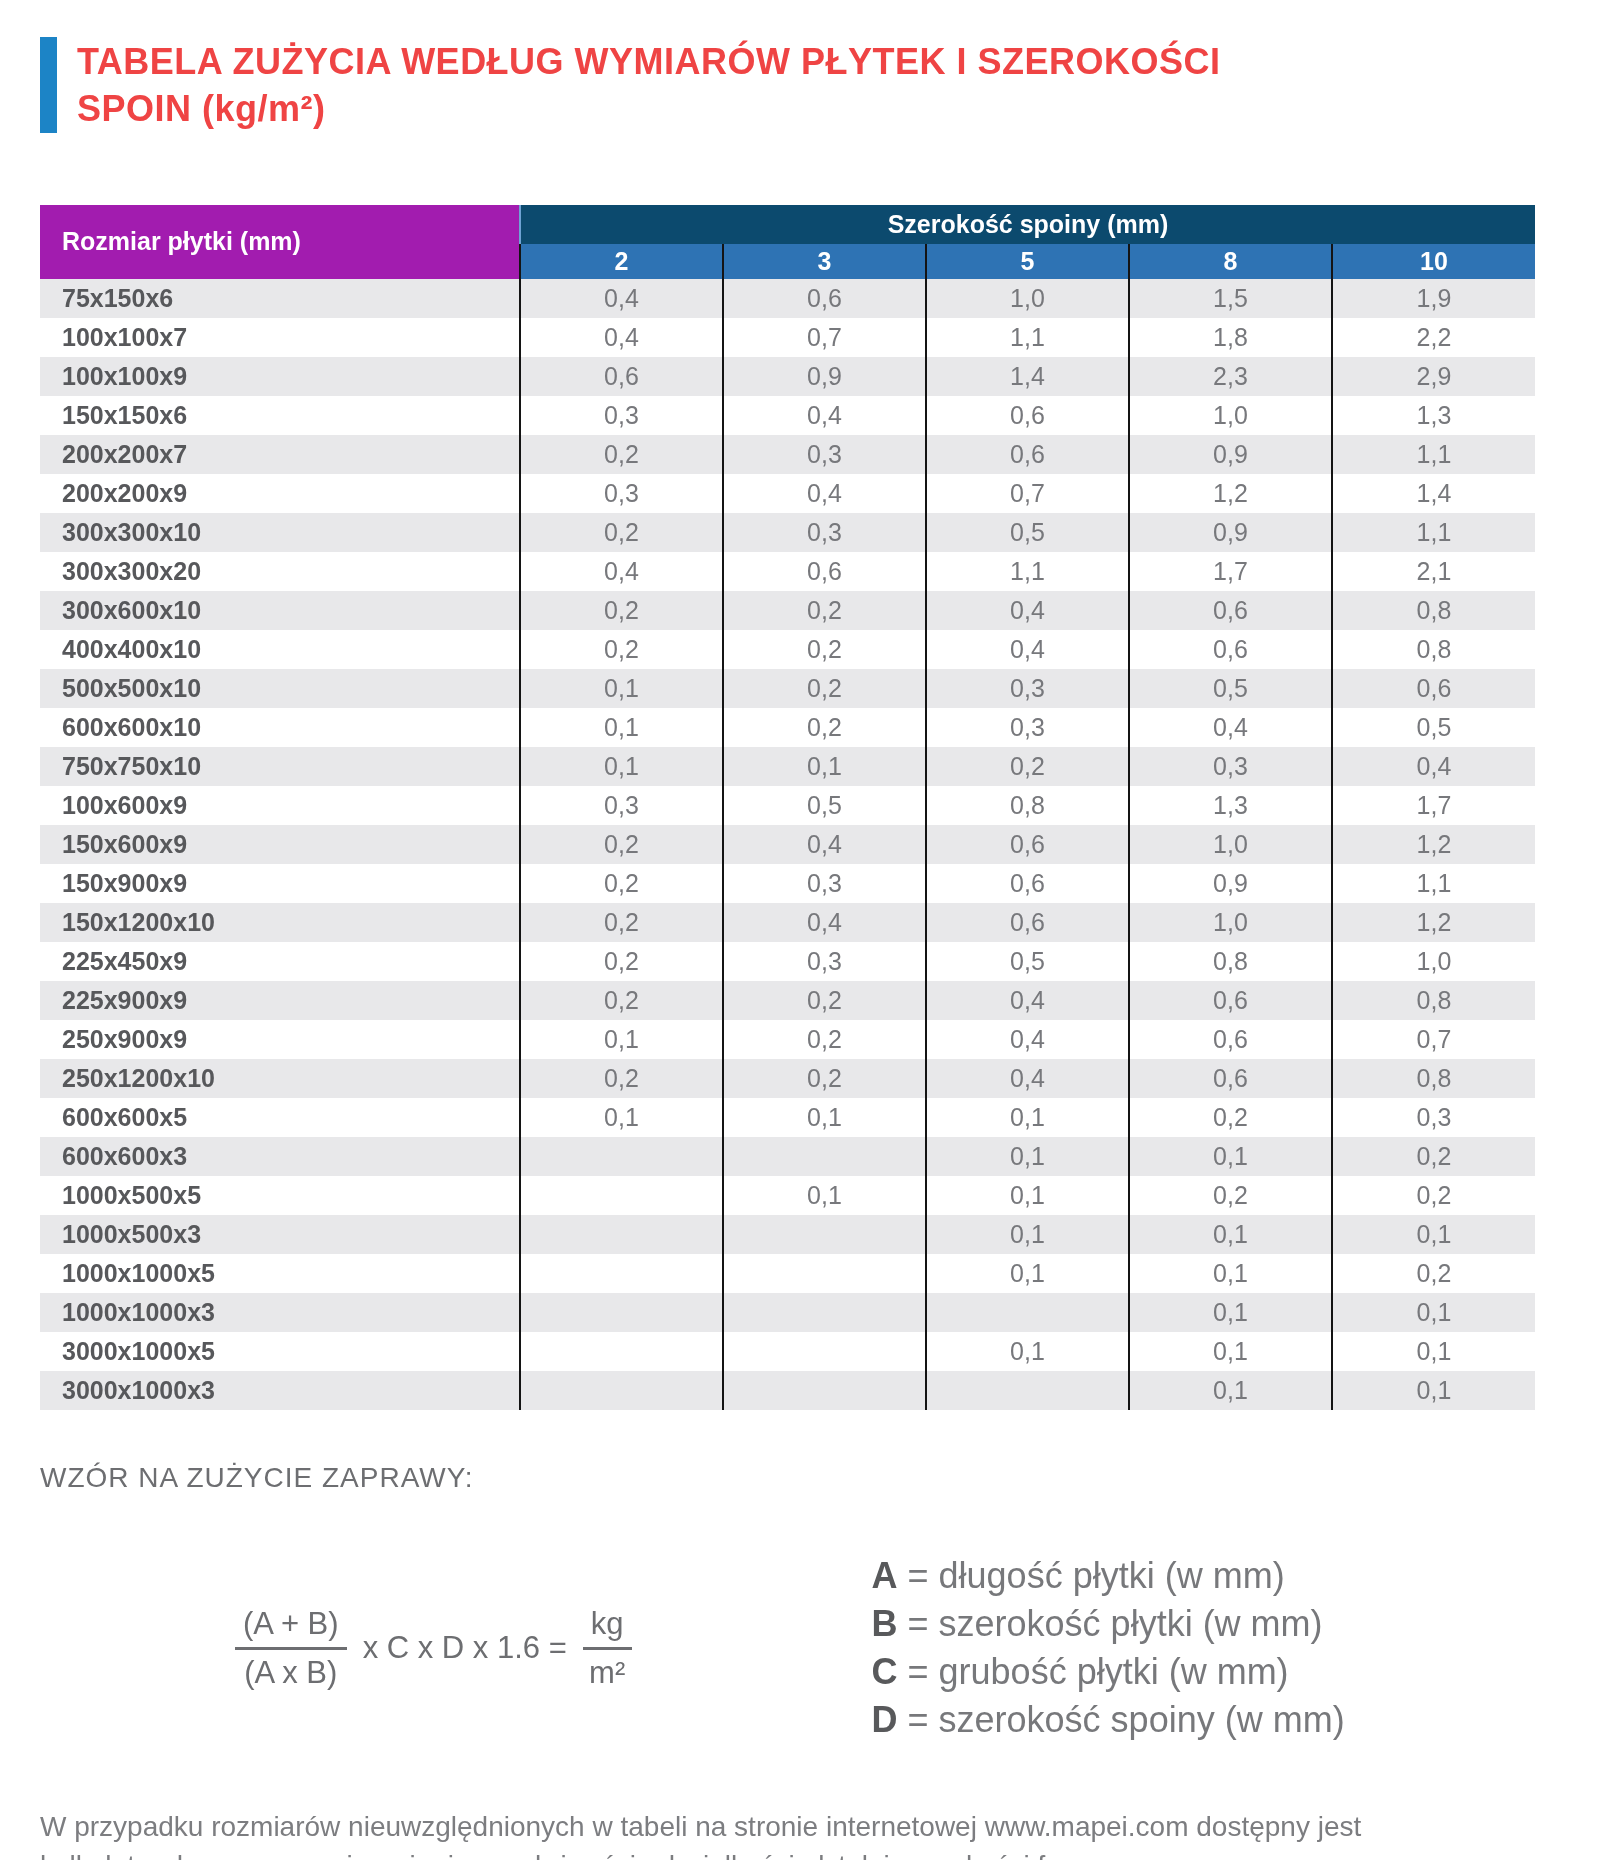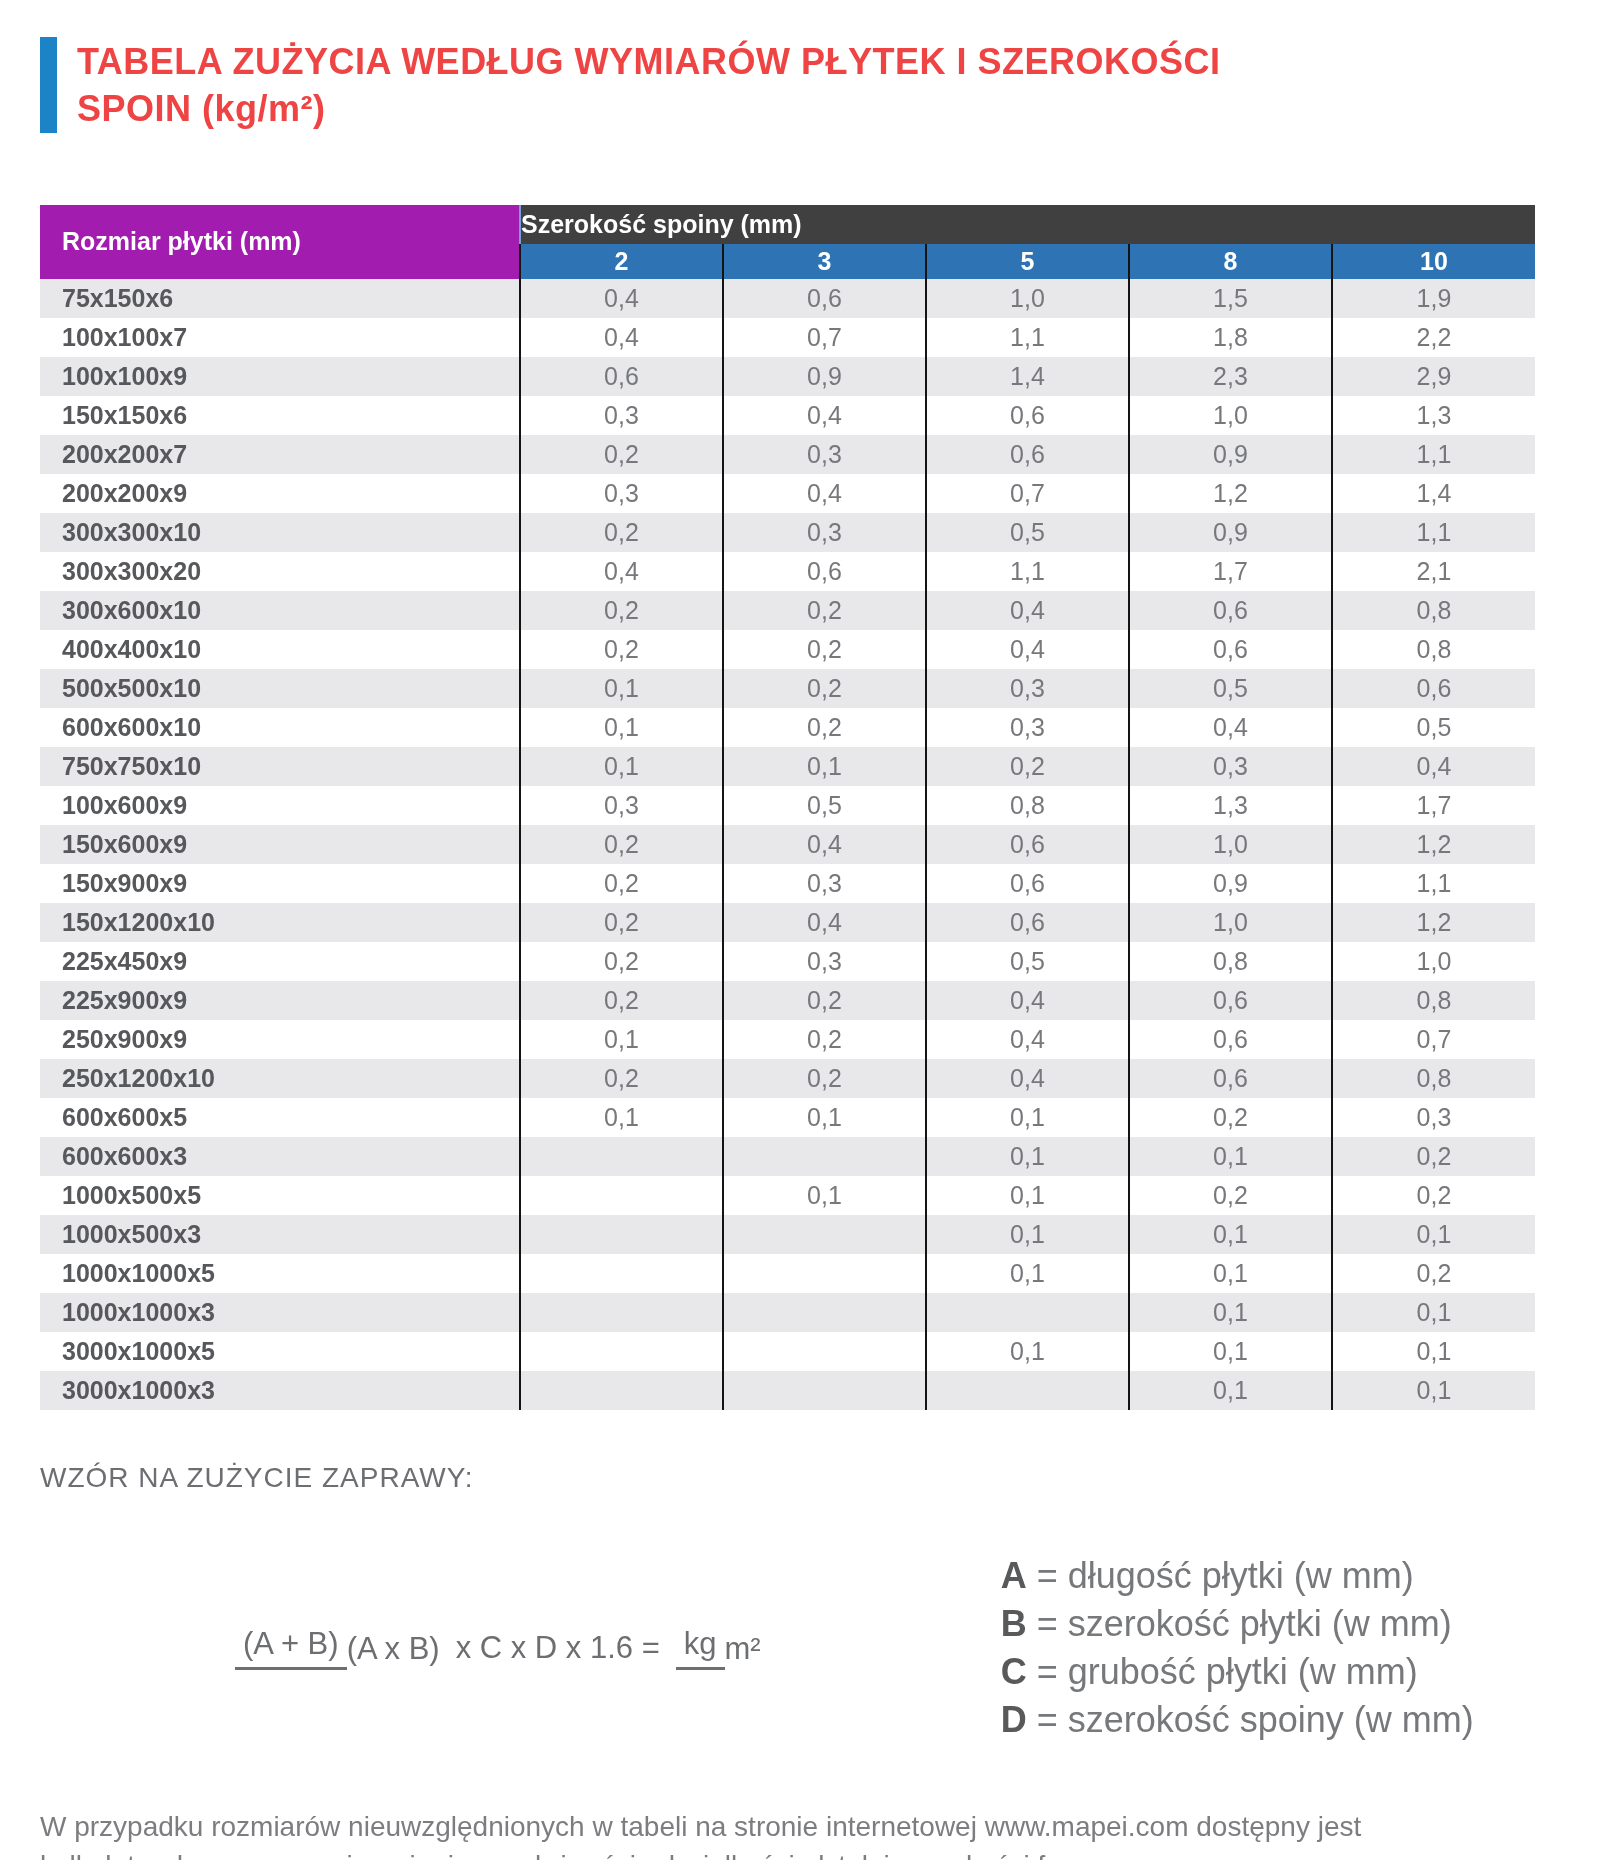--- a/index.html
+++ b/index.html
@@ -22,42 +22,42 @@
   table.consumption {
     border-collapse:collapse; table-layout:fixed;
     width:1495px; margin:72px 0 0 40px;
   }
   table.consumption th, table.consumption td { font-size:25px; }
   th.rowhead {
     width:480px; background:#a21caf; color:#ffffff;
     text-align:left; padding-left:22px; font-weight:bold;
   }
   th.grouphead {
-    background:#404040; color:#ffffff; font-weight:bold;
-    text-align:left; height:39px; border-left:2px solid #6fa3d4;
+    background:#0c4a6e; color:#ffffff; font-weight:bold;
+    text-align:center; height:39px; border-left:2px solid #6fa3d4;
   }
   th.jw {
     background:#2e73b4; color:#ffffff; font-weight:bold;
     text-align:center; height:35px; border-left:2px solid #141414;
   }
   tbody td { height:39px; }
   td.size { font-weight:bold; color:#57585b; text-align:left; padding-left:22px; }
   td.val  { color:#77787c; text-align:center; border-left:2px solid #141414; }
   tbody tr:nth-child(odd) { background:#e8e8ea; }
   
   .formula-section { margin:52px 0 0 40px; }
   h2.formula-heading {
     color:#6d6e71; font-size:28px; font-weight:normal; letter-spacing:1px;
   }
   .formula-row { display:flex; align-items:center; margin-top:58px; }
   .formula {
     margin-left:195px; display:flex; align-items:center;
     color:#6d6e71; font-size:31px;
   }
-  .fraction { display:inline-flex; flex-direction:row; text-align:center; }
+  .fraction { display:inline-flex; flex-direction:column; text-align:center; }
   .fraction .num { border-bottom:3px solid #6d6e71; padding:0 8px 5px; }
   .fraction .den { padding-top:5px; }
   .formula .middle { margin:0 16px; white-space:nowrap; }
   ul.legend {
     list-style:none; margin-left:240px;
     color:#77787b; font-size:36px; line-height:1.34;
   }
   ul.legend b { color:#58595b; font-weight:bold; }
   
   p.footer-note {

